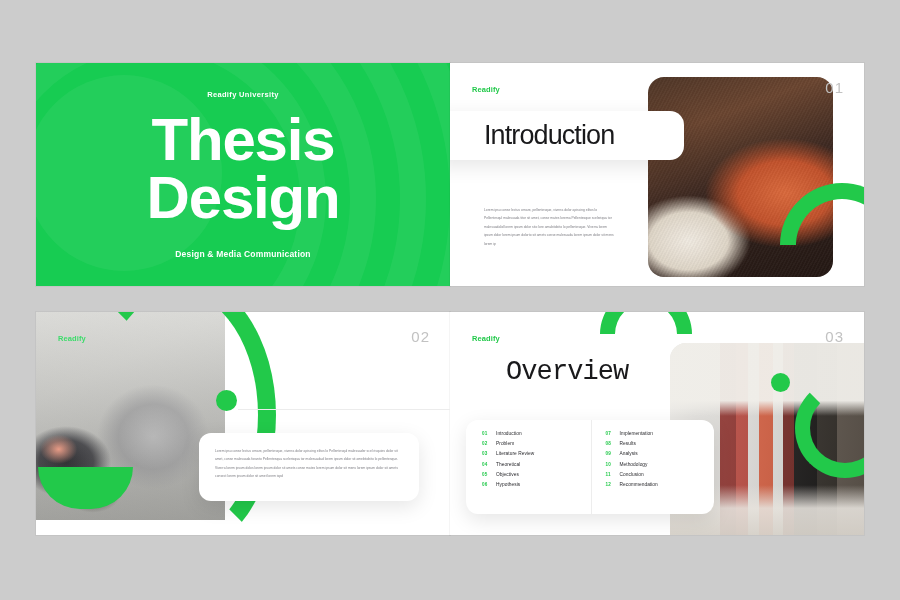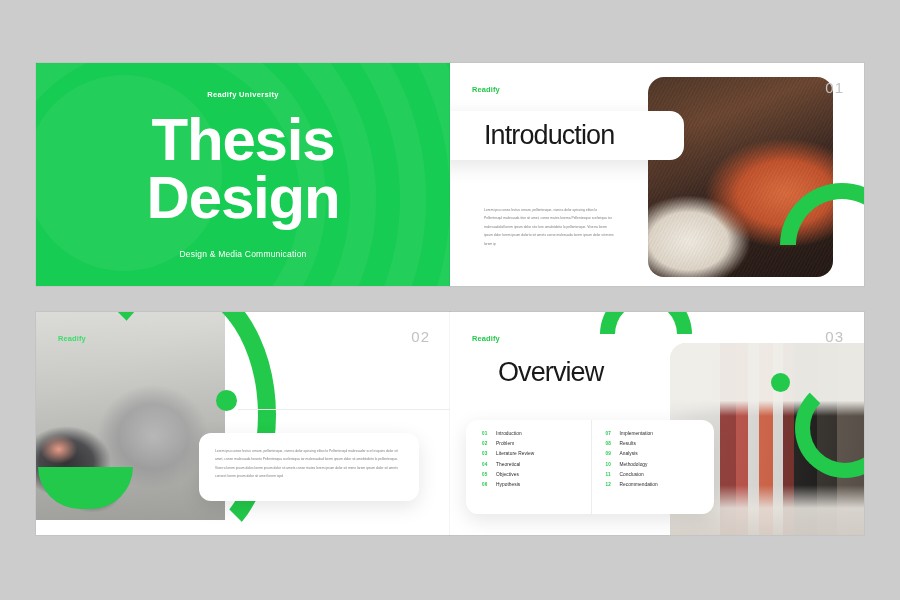--- a/index.html
+++ b/index.html
@@ -45,21 +45,21 @@
   }
   .cover-univ{
     font-size:7.5px;font-weight:700;letter-spacing:.35px;
     margin-bottom:12px;
   }
   .cover-title{
     font-size:60px;font-weight:700;line-height:.96;
     letter-spacing:-1.2px;
   }
   .cover-sub{
-    font-size:8.5px;font-weight:400;letter-spacing:.2px;
+    font-size:8.5px;font-weight:700;letter-spacing:.2px;
     margin-top:22px;
   }
 
   
   .logo{
     position:absolute;left:22px;top:22px;
     font-size:7.5px;font-weight:700;color:#22c94a;letter-spacing:.1px;
     z-index:14;
   }
   .num{
@@ -213,21 +213,21 @@
     <div class="num">03</div>
 
     <div class="photo photo-books" style="left:220px;top:31px;width:194px;height:192px;border-radius:16px 0 0 0;z-index:4;"></div>
 
     <div class="arc" style="left:150px;top:-24px;width:62px;height:62px;border-width:15px;border-radius:50%;
                 border-color:#22c94a transparent transparent #22c94a;transform:rotate(45deg);z-index:8;"></div>
     <div class="dot" style="left:321px;top:61px;width:19px;height:19px;z-index:8;"></div>
     <div class="arc" style="left:345px;top:66px;width:70px;height:70px;border-width:15px;border-radius:50%;
                 border-color:transparent transparent #22c94a #22c94a;z-index:8;"></div>
 
-    <div class="title-lg" style="position:absolute;left:48px;top:45px;z-index:12;">Overview</div>
+    <div class="title-lg" style="position:absolute;left:56px;top:45px;z-index:12;font-family:Liberation Mono, monospace;">Overview</div>
 
     <div class="ov-card">
       <div class="ov-col">
         <div class="ov-row">
           <span class="ov-n">01</span>
           <span class="ov-l">Introduction</span>
         </div>
         <div class="ov-row">
           <span class="ov-n">02</span>
           <span class="ov-l">Problem</span>

